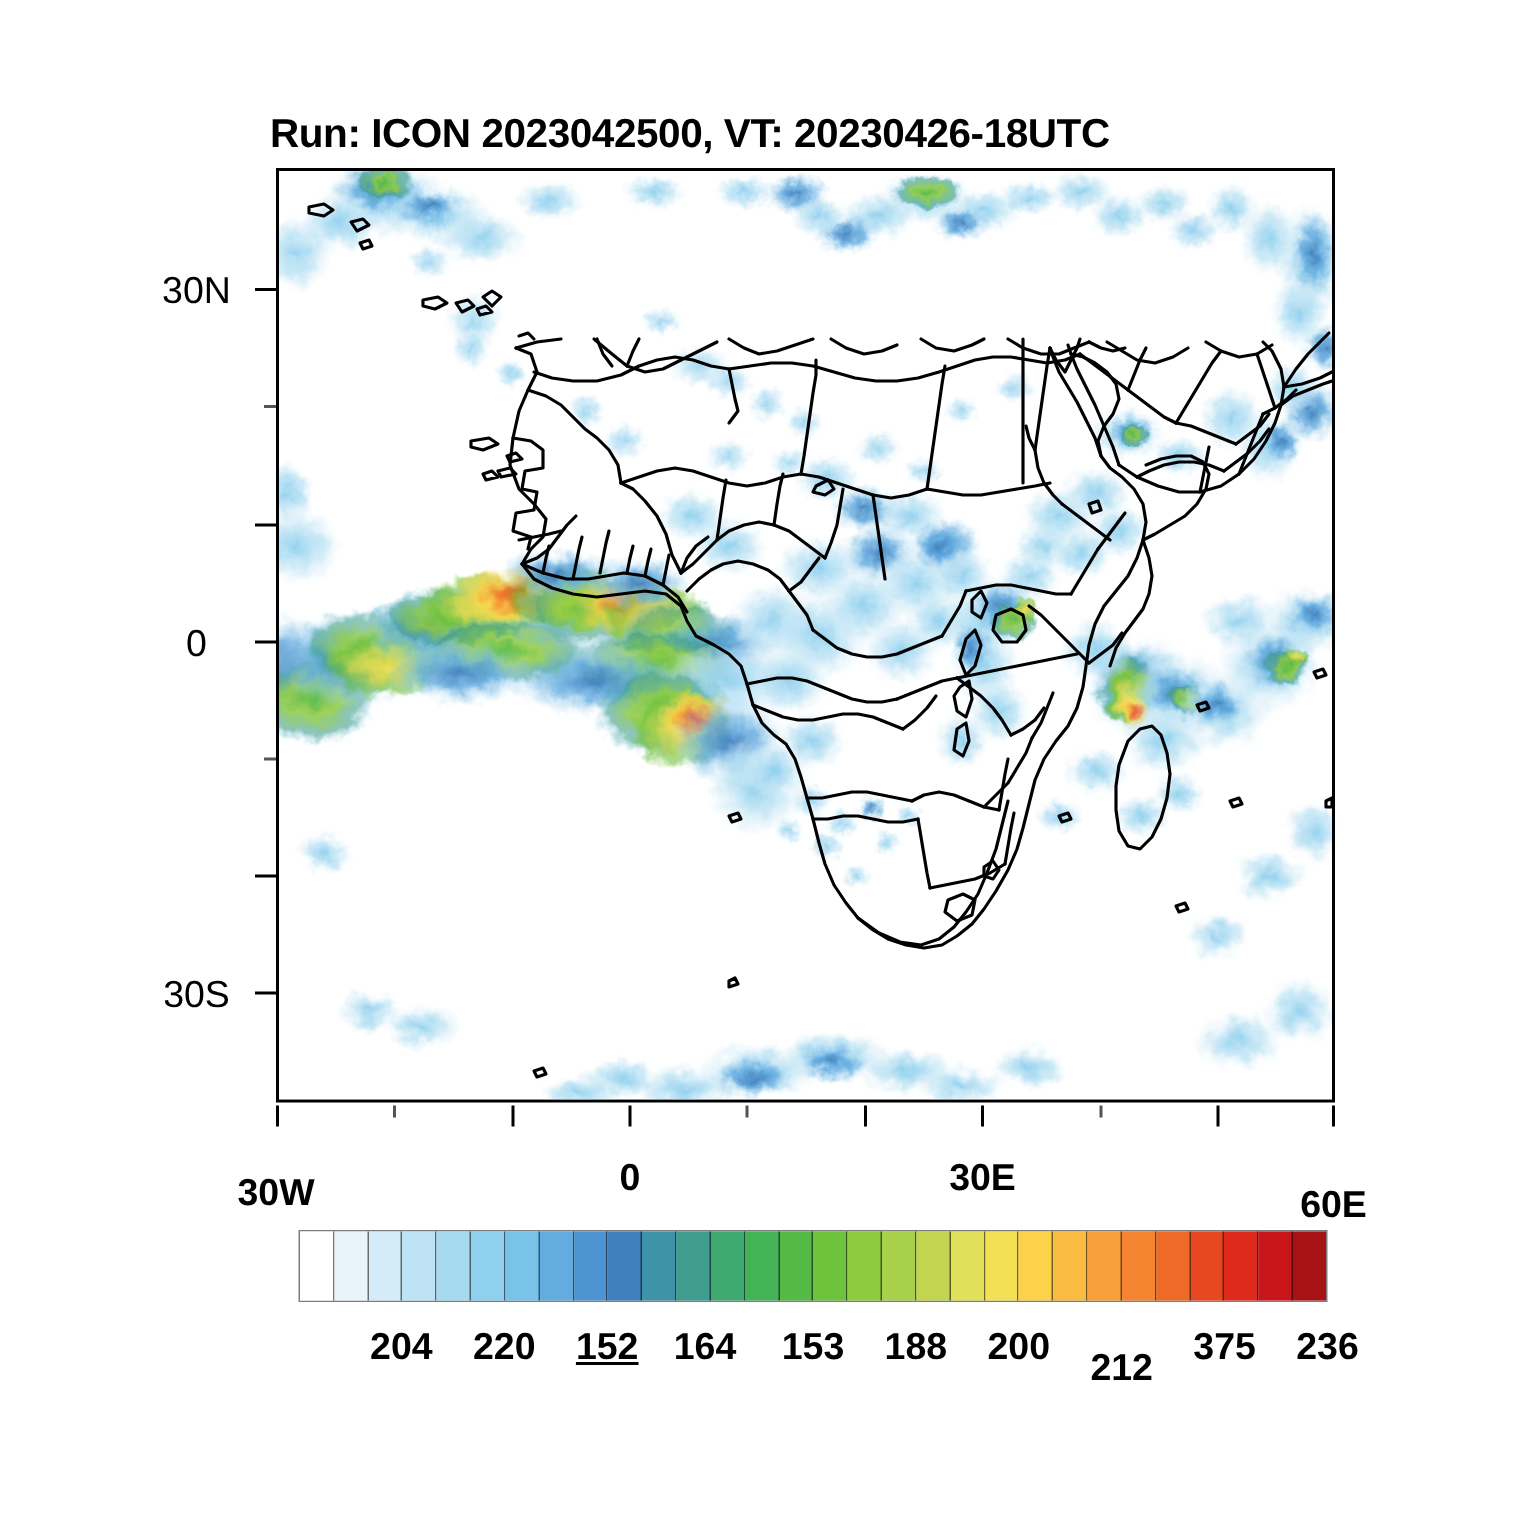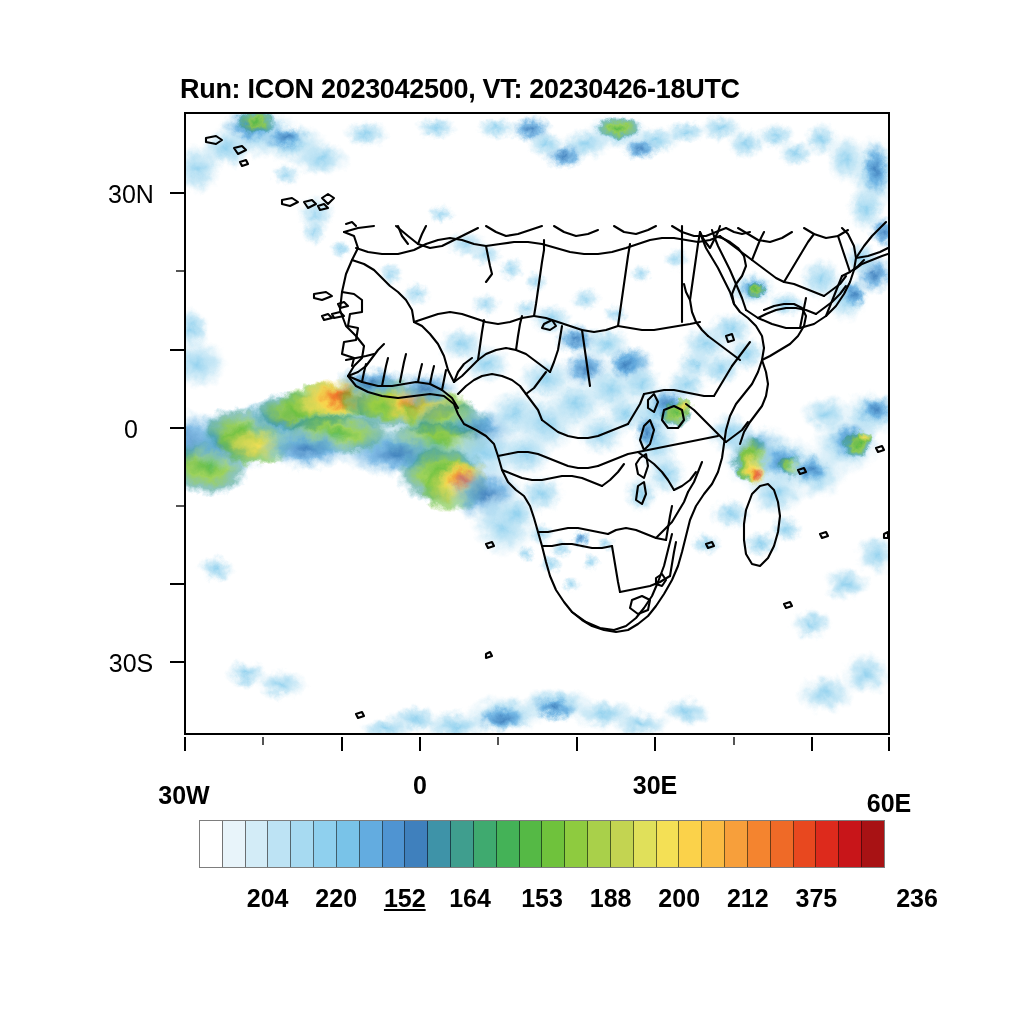--- a/index.html
+++ b/index.html
@@ -617,18 +617,18 @@
       </div>
   </div>
   <div id="cblabels">
       <span style="left: 68.6px;">204</span>
       <span style="left: 137.2px;">220</span>
       <span style="left: 205.8px; text-decoration: underline;">152</span>
       <span style="left: 271px;">164</span>
       <span style="left: 343px;">153</span>
       <span style="left: 411.6px;">188</span>
       <span style="left: 480.2px;">200</span>
-      <span style="left: 548.8px;">212</span>
+      <span style="left: 548.8px; margin-top: 14px;">212</span>
       <span style="left: 617.4px;">375</span>
-      <span style="left: 686px; margin-left: 32px;">236</span>
+      <span style="left: 686px;">236</span>
     </div>
 
 </div>
 
 </body></html>

